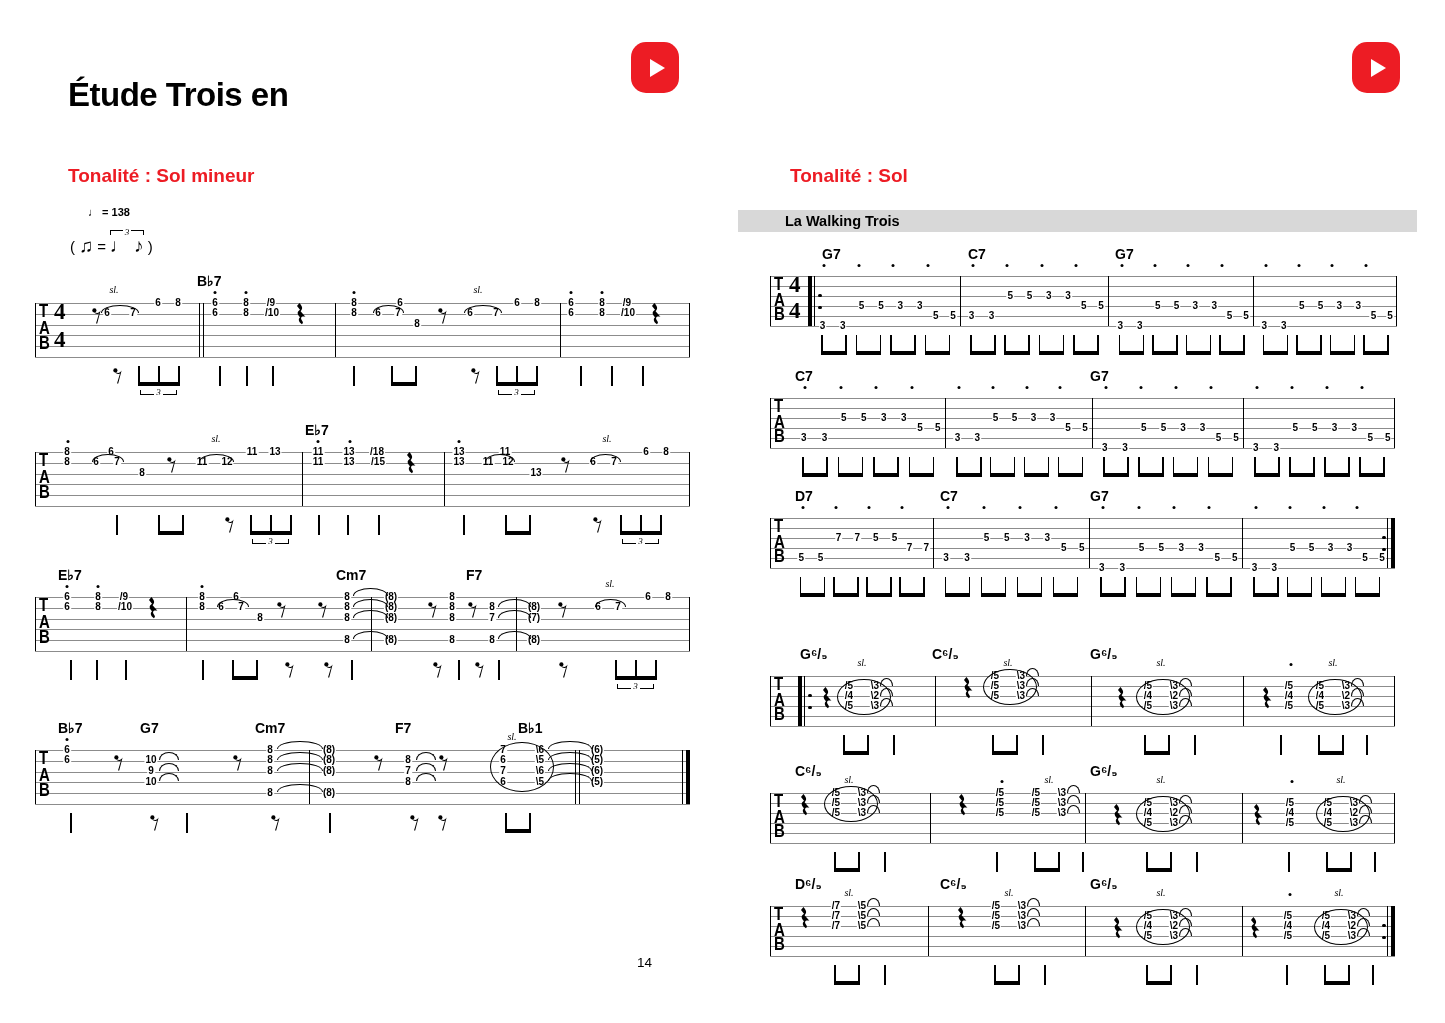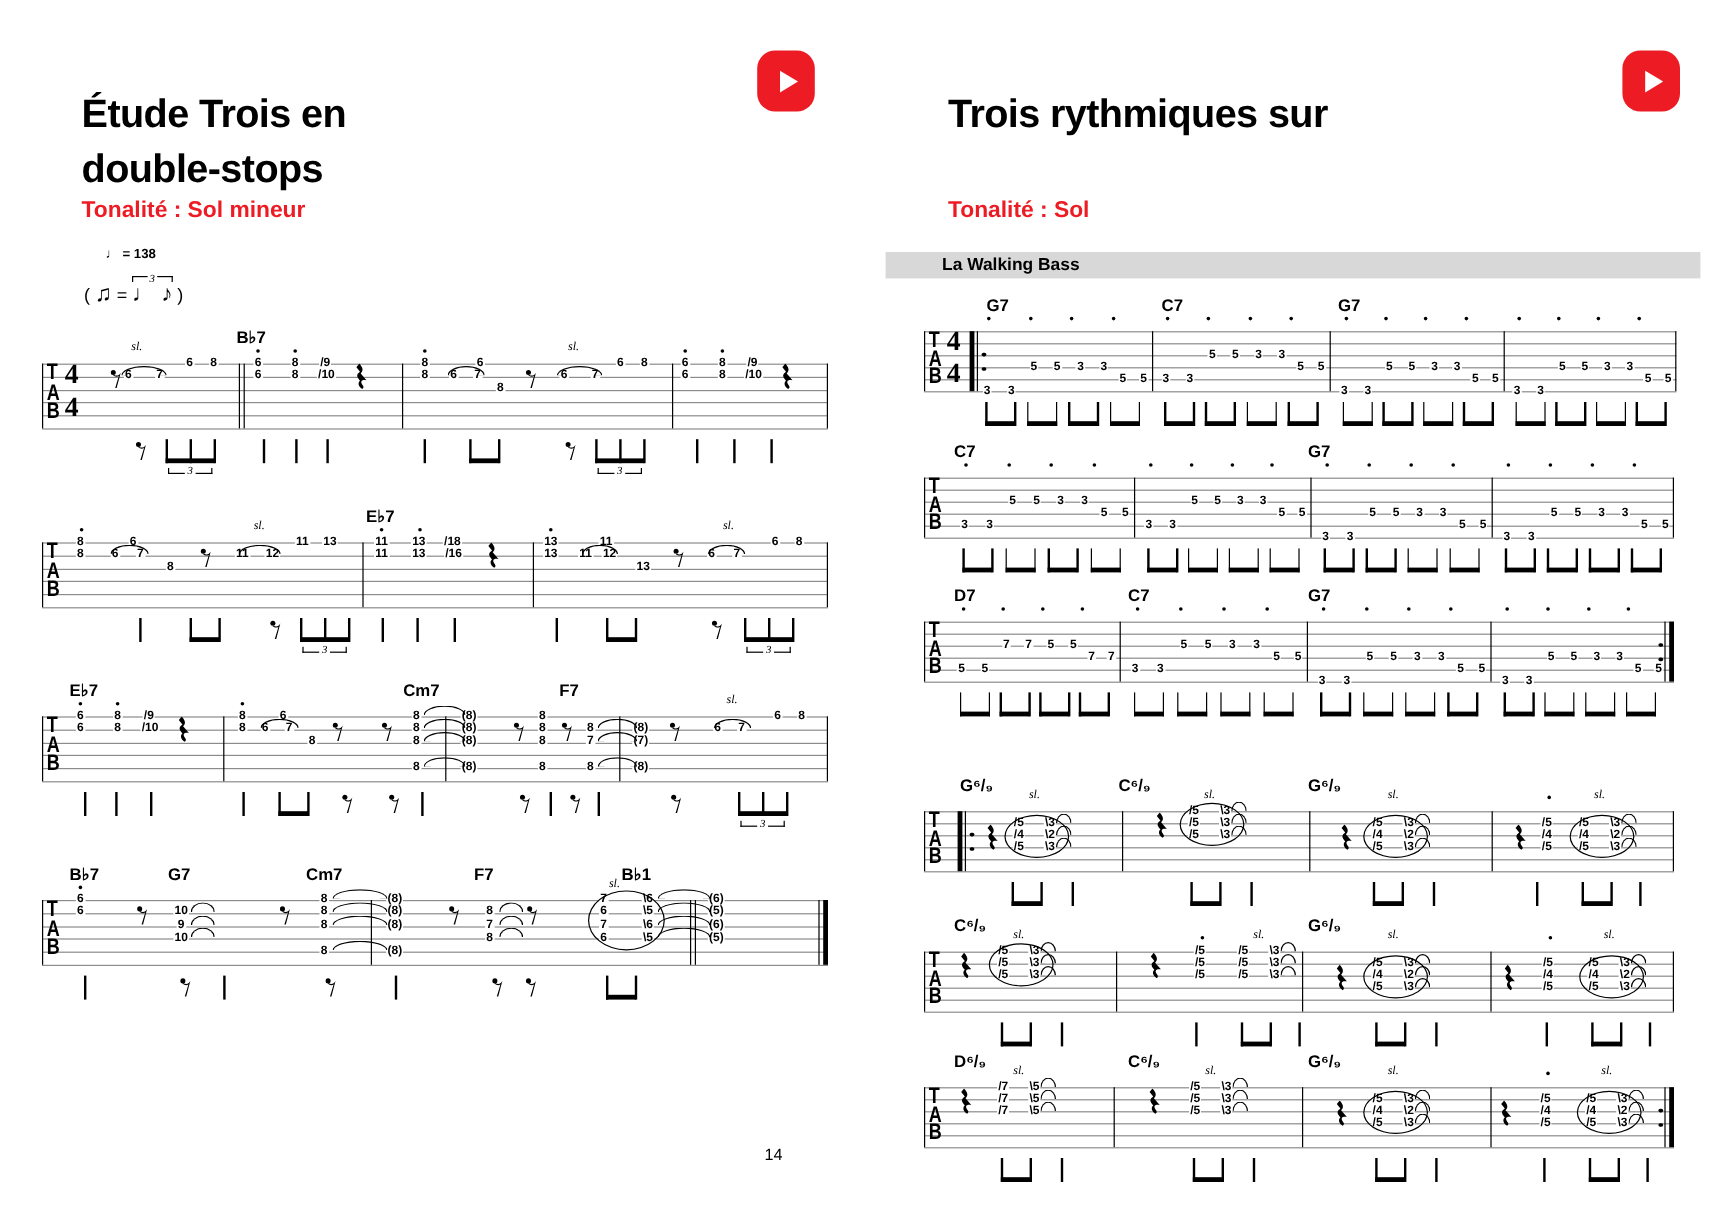--- a/index.html
+++ b/index.html
@@ -45,21 +45,20 @@
   .t3lab .ln.l{border-left:1px solid #000;}
   .t3lab .ln.r{border-right:1px solid #000;}
 </style>
 </head>
 <body>
 
 <div class="canvas">
 
   <div class="title" style="left:68px;top:72px;">
     <div>Étude Trois en</div>
-    <div>double-stops</div>
   </div>
   <div class="subtitle" style="left:68px;top:165px;color:#ed1c24;">Tonalité : Sol mineur</div>
   <div class="yt" style="left:631px;top:42px;background:#ed1c24;">
     <span class="tri"></span>
   </div>
   <div class="tempo" style="left:88px;top:206px;">♩ = 138</div>
   <div class="swing" style="left:70px;top:228px;">
     <span>(</span>
     <span class="big">♫</span>
     <span>=</span>
@@ -67,28 +66,27 @@
       <span class="swbracket">
           <span>3</span>
         </span>
       <span class="big">♩ ♪</span>
     </span>
     <span>)</span>
   </div>
   <div class="pagenum" style="left:637px;top:955px;">14</div>
 
   <div class="title" style="left:790px;top:72px;">
-    <div>Trois rythmiques sur</div>
   </div>
   <div class="subtitle" style="left:790px;top:165px;color:#ed1c24;">Tonalité : Sol</div>
   <div class="yt" style="left:1352px;top:42px;background:#ed1c24;">
     <span class="tri"></span>
   </div>
   <div class="banner" style="top:210px;background:#d8d8d8;">
-    <span>La Walking Bass</span>
+    <span>La Walking Trois</span>
   </div>
 
   <div id="score">
       <div class="sys" style="left: 35px; top: 303px; width: 655px; height: 54px;">
         <div class="sline" style="top: 0px; background: rgb(140, 140, 140);"></div>
         <div class="sline" style="top: 10.8px; background: rgb(140, 140, 140);"></div>
         <div class="sline" style="top: 21.6px; background: rgb(140, 140, 140);"></div>
         <div class="sline" style="top: 32.4px; background: rgb(140, 140, 140);"></div>
         <div class="sline" style="top: 43.2px; background: rgb(140, 140, 140);"></div>
         <div class="sline" style="top: 54px; background: rgb(140, 140, 140);"></div>
@@ -214,21 +212,21 @@
         <div class="note" style="left: 107px; top: 16.1px;">8</div>
         <div class="note" style="left: 167px; top: 5.3px;">11</div>
         <div class="note" style="left: 192px; top: 5.3px;">12</div>
         <div class="note" style="left: 217px; top: -5.5px;">11</div>
         <div class="note" style="left: 240px; top: -5.5px;">13</div>
         <div class="note" style="left: 283px; top: -5.5px;">11</div>
         <div class="note" style="left: 283px; top: 5.3px;">11</div>
         <div class="note" style="left: 314px; top: -5.5px;">13</div>
         <div class="note" style="left: 342px; top: -5.5px;">/18</div>
         <div class="note" style="left: 314px; top: 5.3px;">13</div>
-        <div class="note" style="left: 343px; top: 5.3px;">/16</div>
+        <div class="note" style="left: 343px; top: 5.3px;">/15</div>
         <div class="note" style="left: 424px; top: -5.5px;">13</div>
         <div class="note" style="left: 424px; top: 5.3px;">13</div>
         <div class="note" style="left: 470px; top: -5.5px;">11</div>
         <div class="note" style="left: 453px; top: 5.3px;">11</div>
         <div class="note" style="left: 473px; top: 5.3px;">12</div>
         <div class="note" style="left: 501px; top: 16.1px;">13</div>
         <div class="note" style="left: 558px; top: 5.3px;">6</div>
         <div class="note" style="left: 579px; top: 5.3px;">7</div>
         <div class="note" style="left: 611px; top: -5.5px;">6</div>
         <div class="note" style="left: 631px; top: -5.5px;">8</div>

